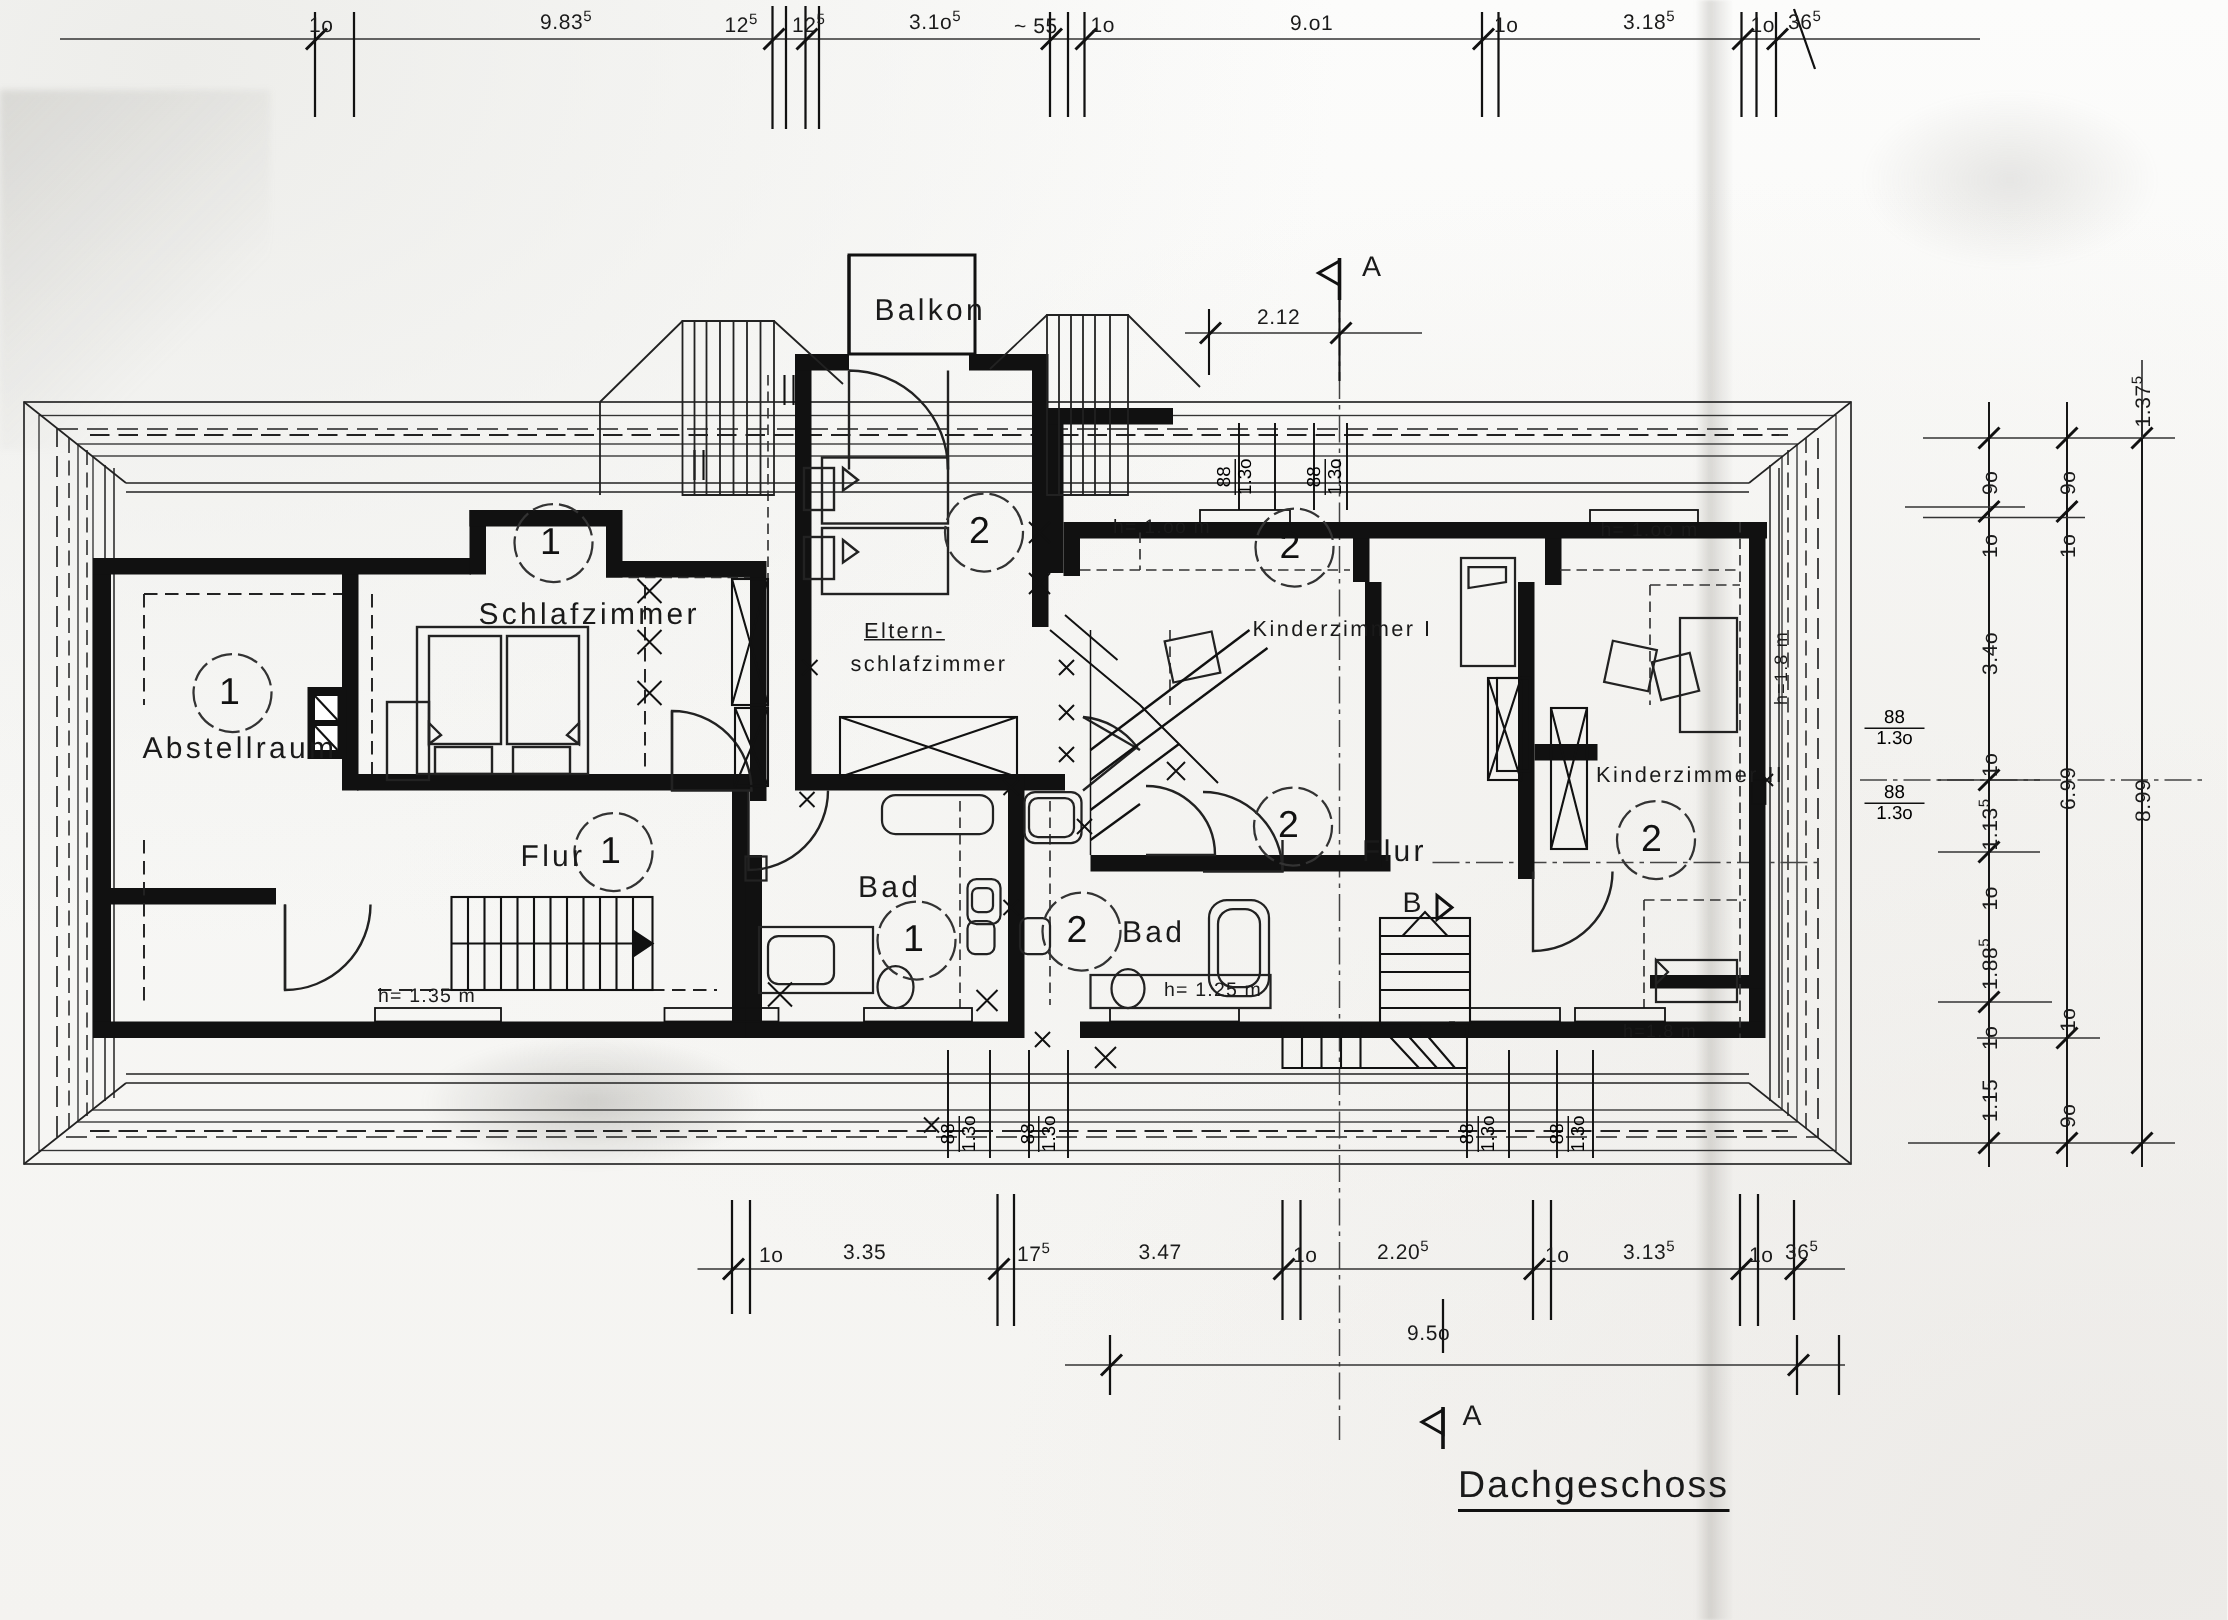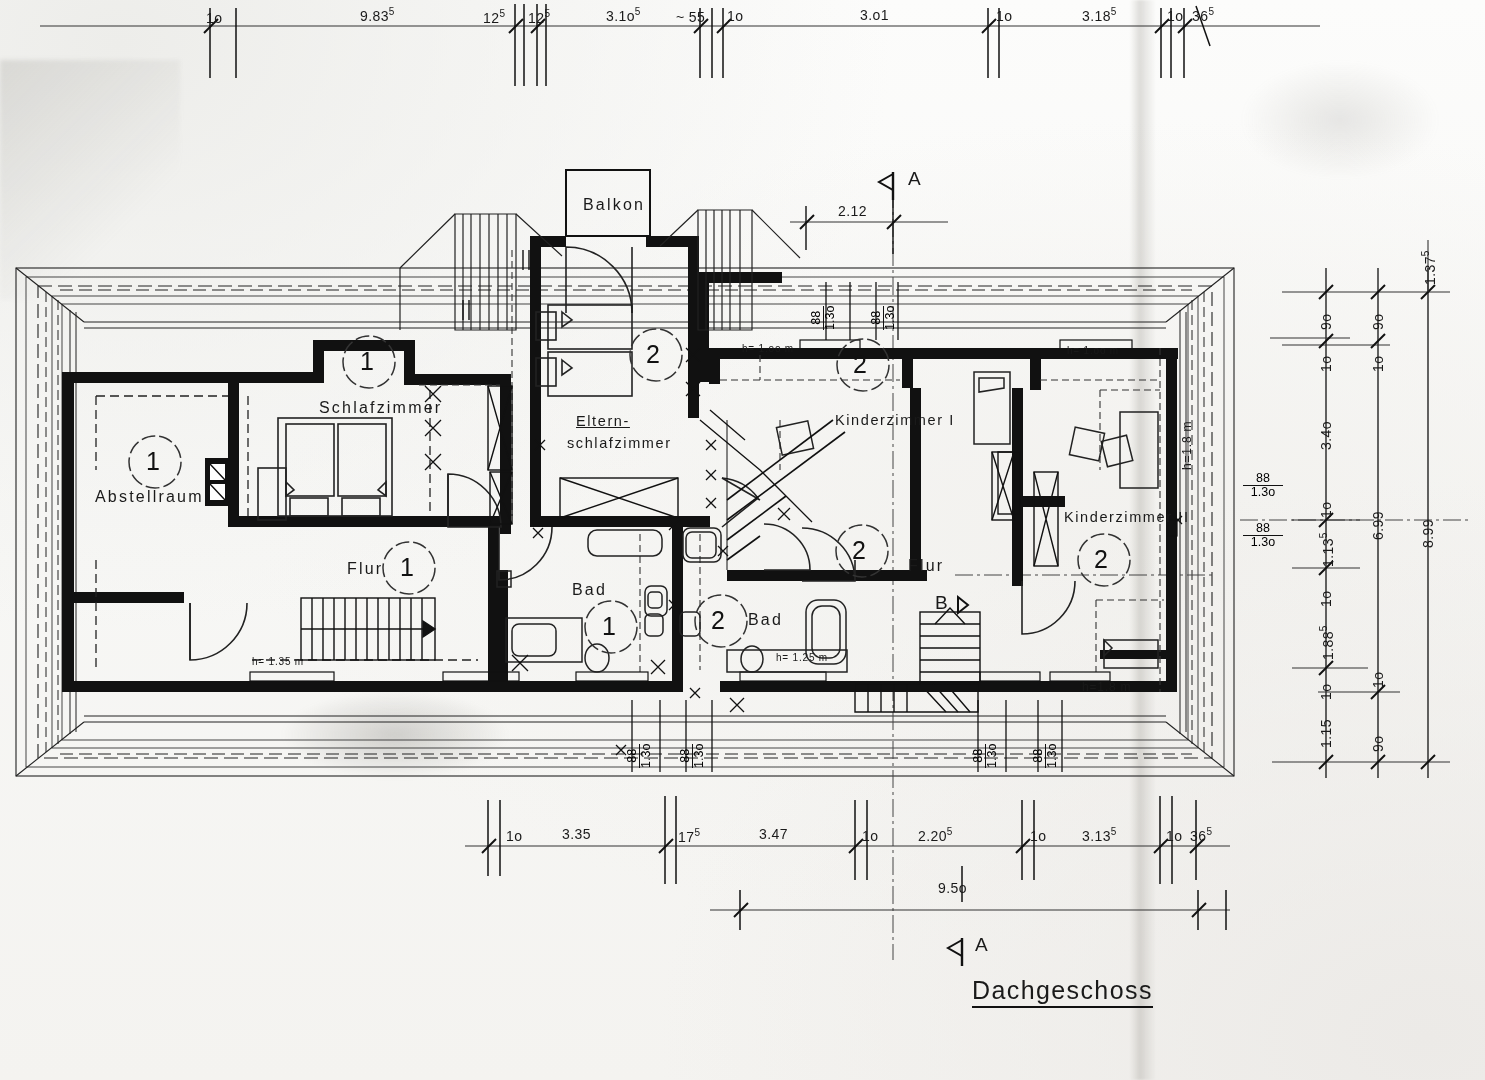--- a/index.html
+++ b/index.html
@@ -27,23 +27,23 @@
     background:linear-gradient(135deg,rgba(140,138,132,.22) 0%,rgba(140,138,132,0) 70%);
     filter:blur(2px);}
   #smudge4{position:absolute;left:1240px;top:60px;width:200px;height:120px;
     background:radial-gradient(ellipse at center,rgba(150,148,142,.20) 0%,rgba(150,148,142,0) 70%);
     filter:blur(2px);}
 
   svg{position:absolute;left:0;top:0;}
   .lbl{position:absolute;color:#1a1a1a;white-space:nowrap;}
   .dim{font-size:14px;letter-spacing:.4px;}
   .sup{font-size:10px;vertical-align:super;}
-  .room{font-size:16px;letter-spacing:2.2px;}
+  .room{font-size:20px;letter-spacing:2.2px;}
   .room2{font-size:14.5px;letter-spacing:1.6px;}
-  .hnote{font-size:10px;letter-spacing:.8px;}
+  .hnote{font-size:13px;letter-spacing:.8px;}
   .rot90{transform-origin:0 0;transform:rotate(-90deg);}
   .title{font-size:25px;letter-spacing:1.4px;border-bottom:2.4px solid #111;padding-bottom:1px;}
   .mark{font-size:19px;letter-spacing:1px;}
   .circnum{position:absolute;font-size:25px;color:#111;}
   .frac{position:absolute;font-size:12.5px;text-align:center;line-height:1.05;}
   .frac .top{display:block;border-bottom:1.6px solid #111;padding:0 2px;}
 </style>
 </head>
 <body>
 
@@ -593,21 +593,21 @@
 
 </svg>
 
 <div class="lbl dim" style="left:206px;top:8px;"><span>1o</span><span class="sup"></span></div>
 <div class="lbl dim" style="left:360px;top:6px;"><span>9.83</span><span class="sup">5</span></div>
 <div class="lbl dim" style="left:483px;top:8px;"><span>12</span><span class="sup">5</span></div>
 <div class="lbl dim" style="left:528px;top:8px;"><span>12</span><span class="sup">5</span></div>
 <div class="lbl dim" style="left:606px;top:6px;"><span>3.1o</span><span class="sup">5</span></div>
 <div class="lbl dim" style="left:676px;top:9px;"><span>~ 55</span></div>
 <div class="lbl dim" style="left:727px;top:8px;"><span>1o</span></div>
-<div class="lbl dim" style="left:860px;top:7px;"><span>3.o1</span></div>
+<div class="lbl dim" style="left:860px;top:7px;"><span>9.o1</span></div>
 <div class="lbl dim" style="left:996px;top:8px;"><span>1o</span></div>
 <div class="lbl dim" style="left:1082px;top:6px;"><span>3.18</span><span class="sup">5</span></div>
 <div class="lbl dim" style="left:1167px;top:8px;"><span>1o</span></div>
 <div class="lbl dim" style="left:1192px;top:6px;"><span>36</span><span class="sup">5</span></div>
 
 <div class="lbl dim" style="left:506px;top:828px;"><span>1o</span></div>
 <div class="lbl dim" style="left:562px;top:826px;"><span>3.35</span></div>
 <div class="lbl dim" style="left:678px;top:827px;"><span>17</span><span class="sup">5</span></div>
 <div class="lbl dim" style="left:759px;top:826px;"><span>3.47</span></div>
 <div class="lbl dim" style="left:862px;top:828px;"><span>1o</span></div>

